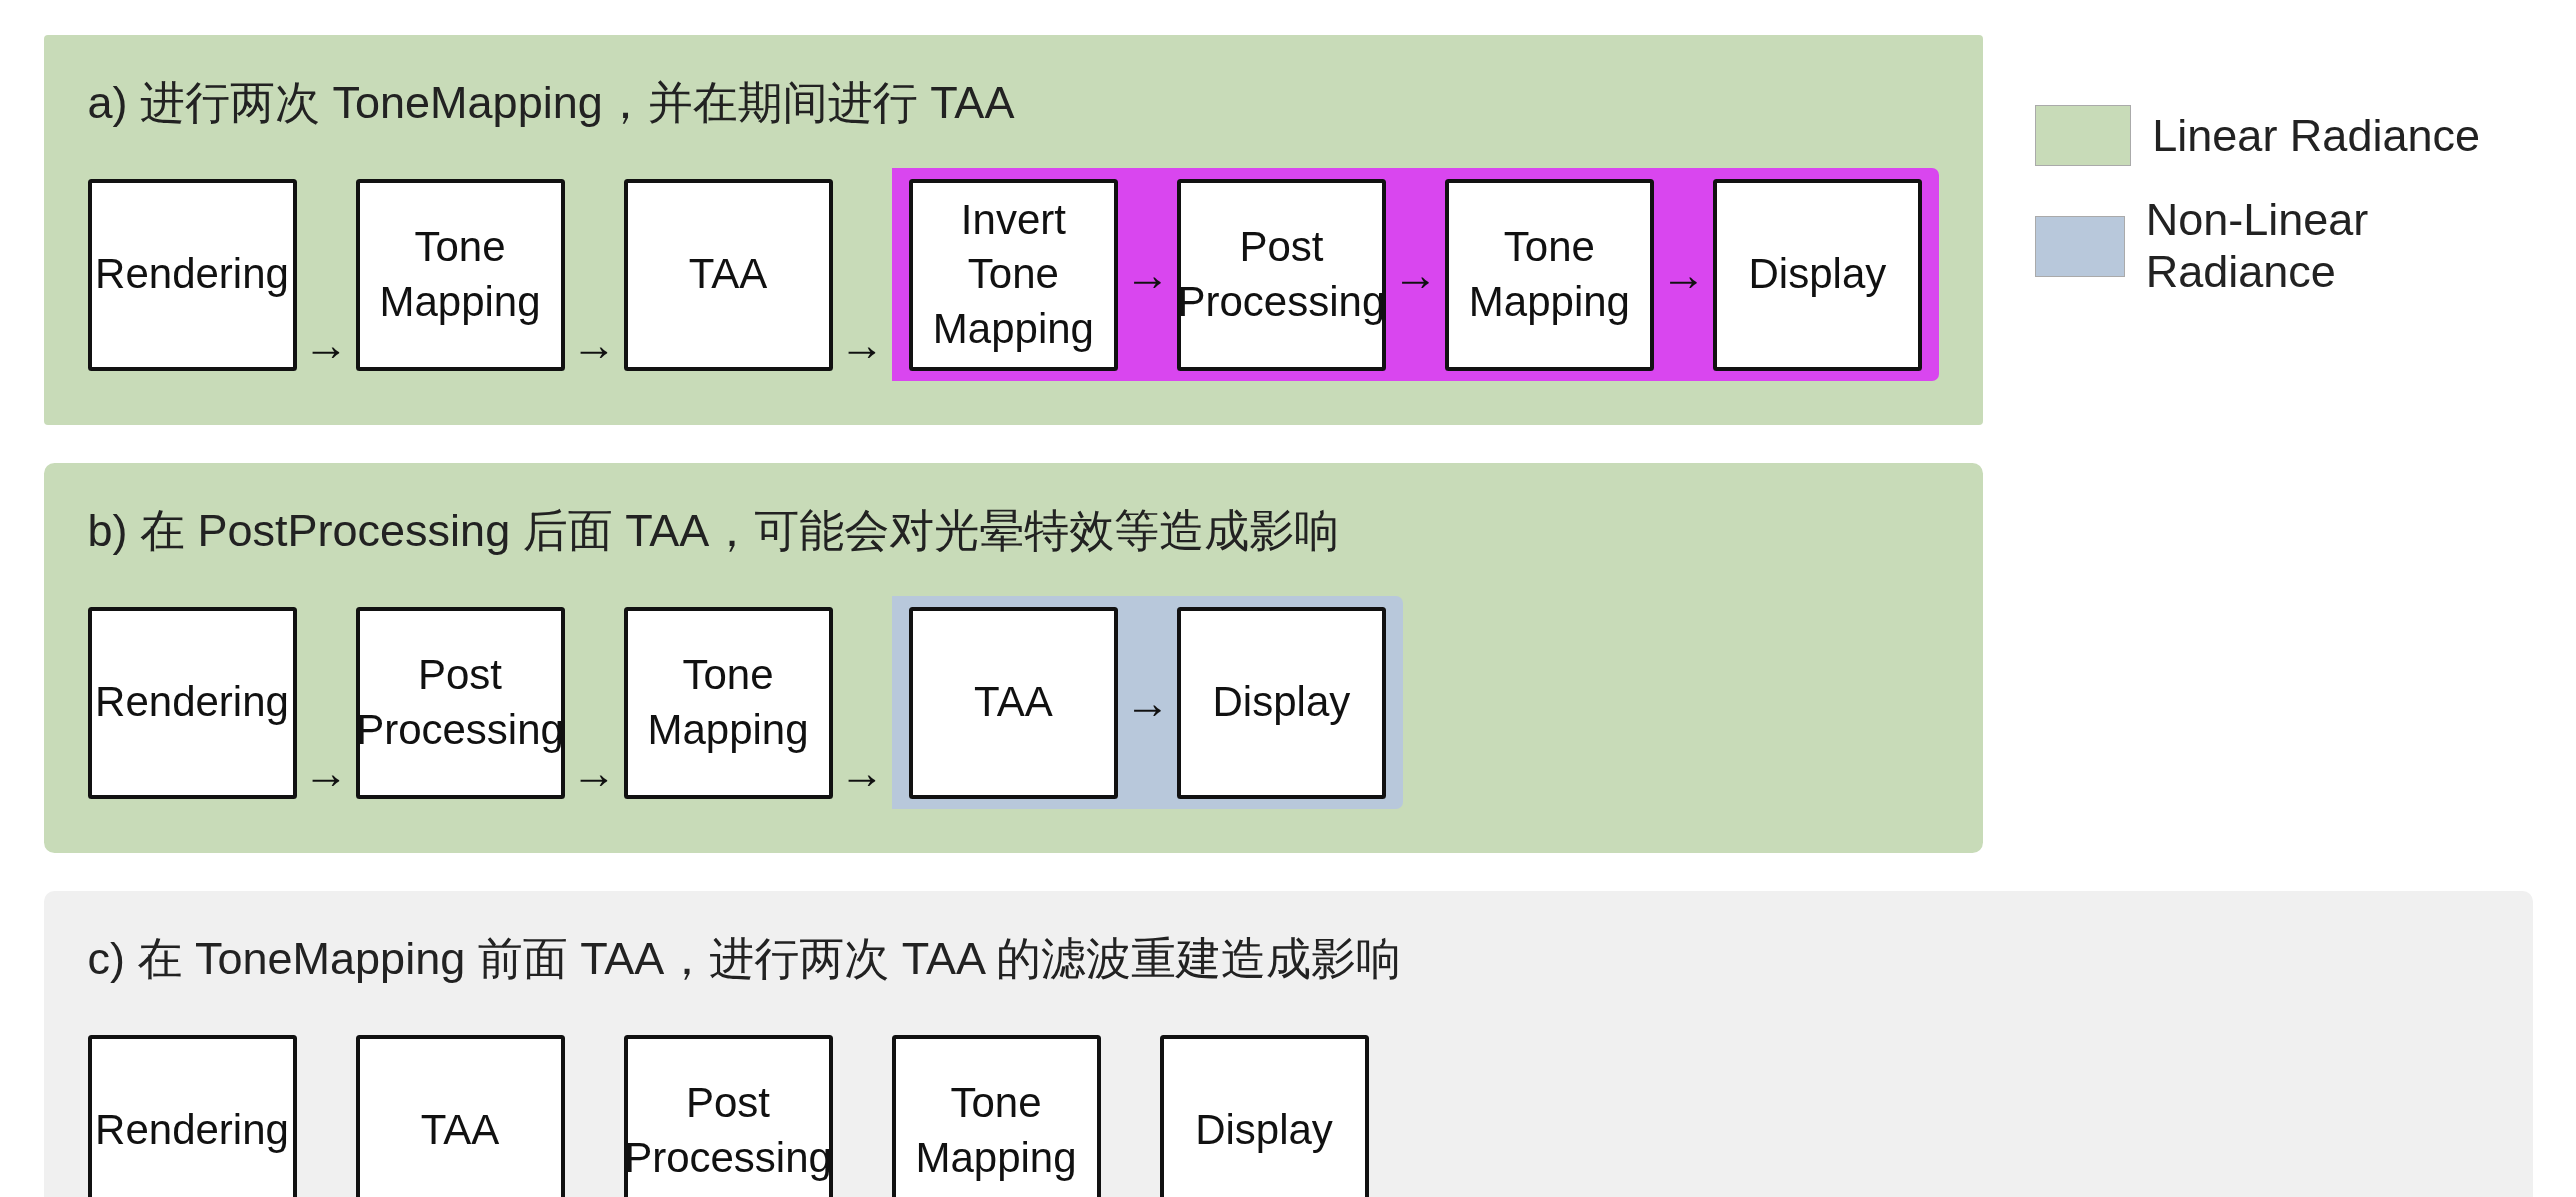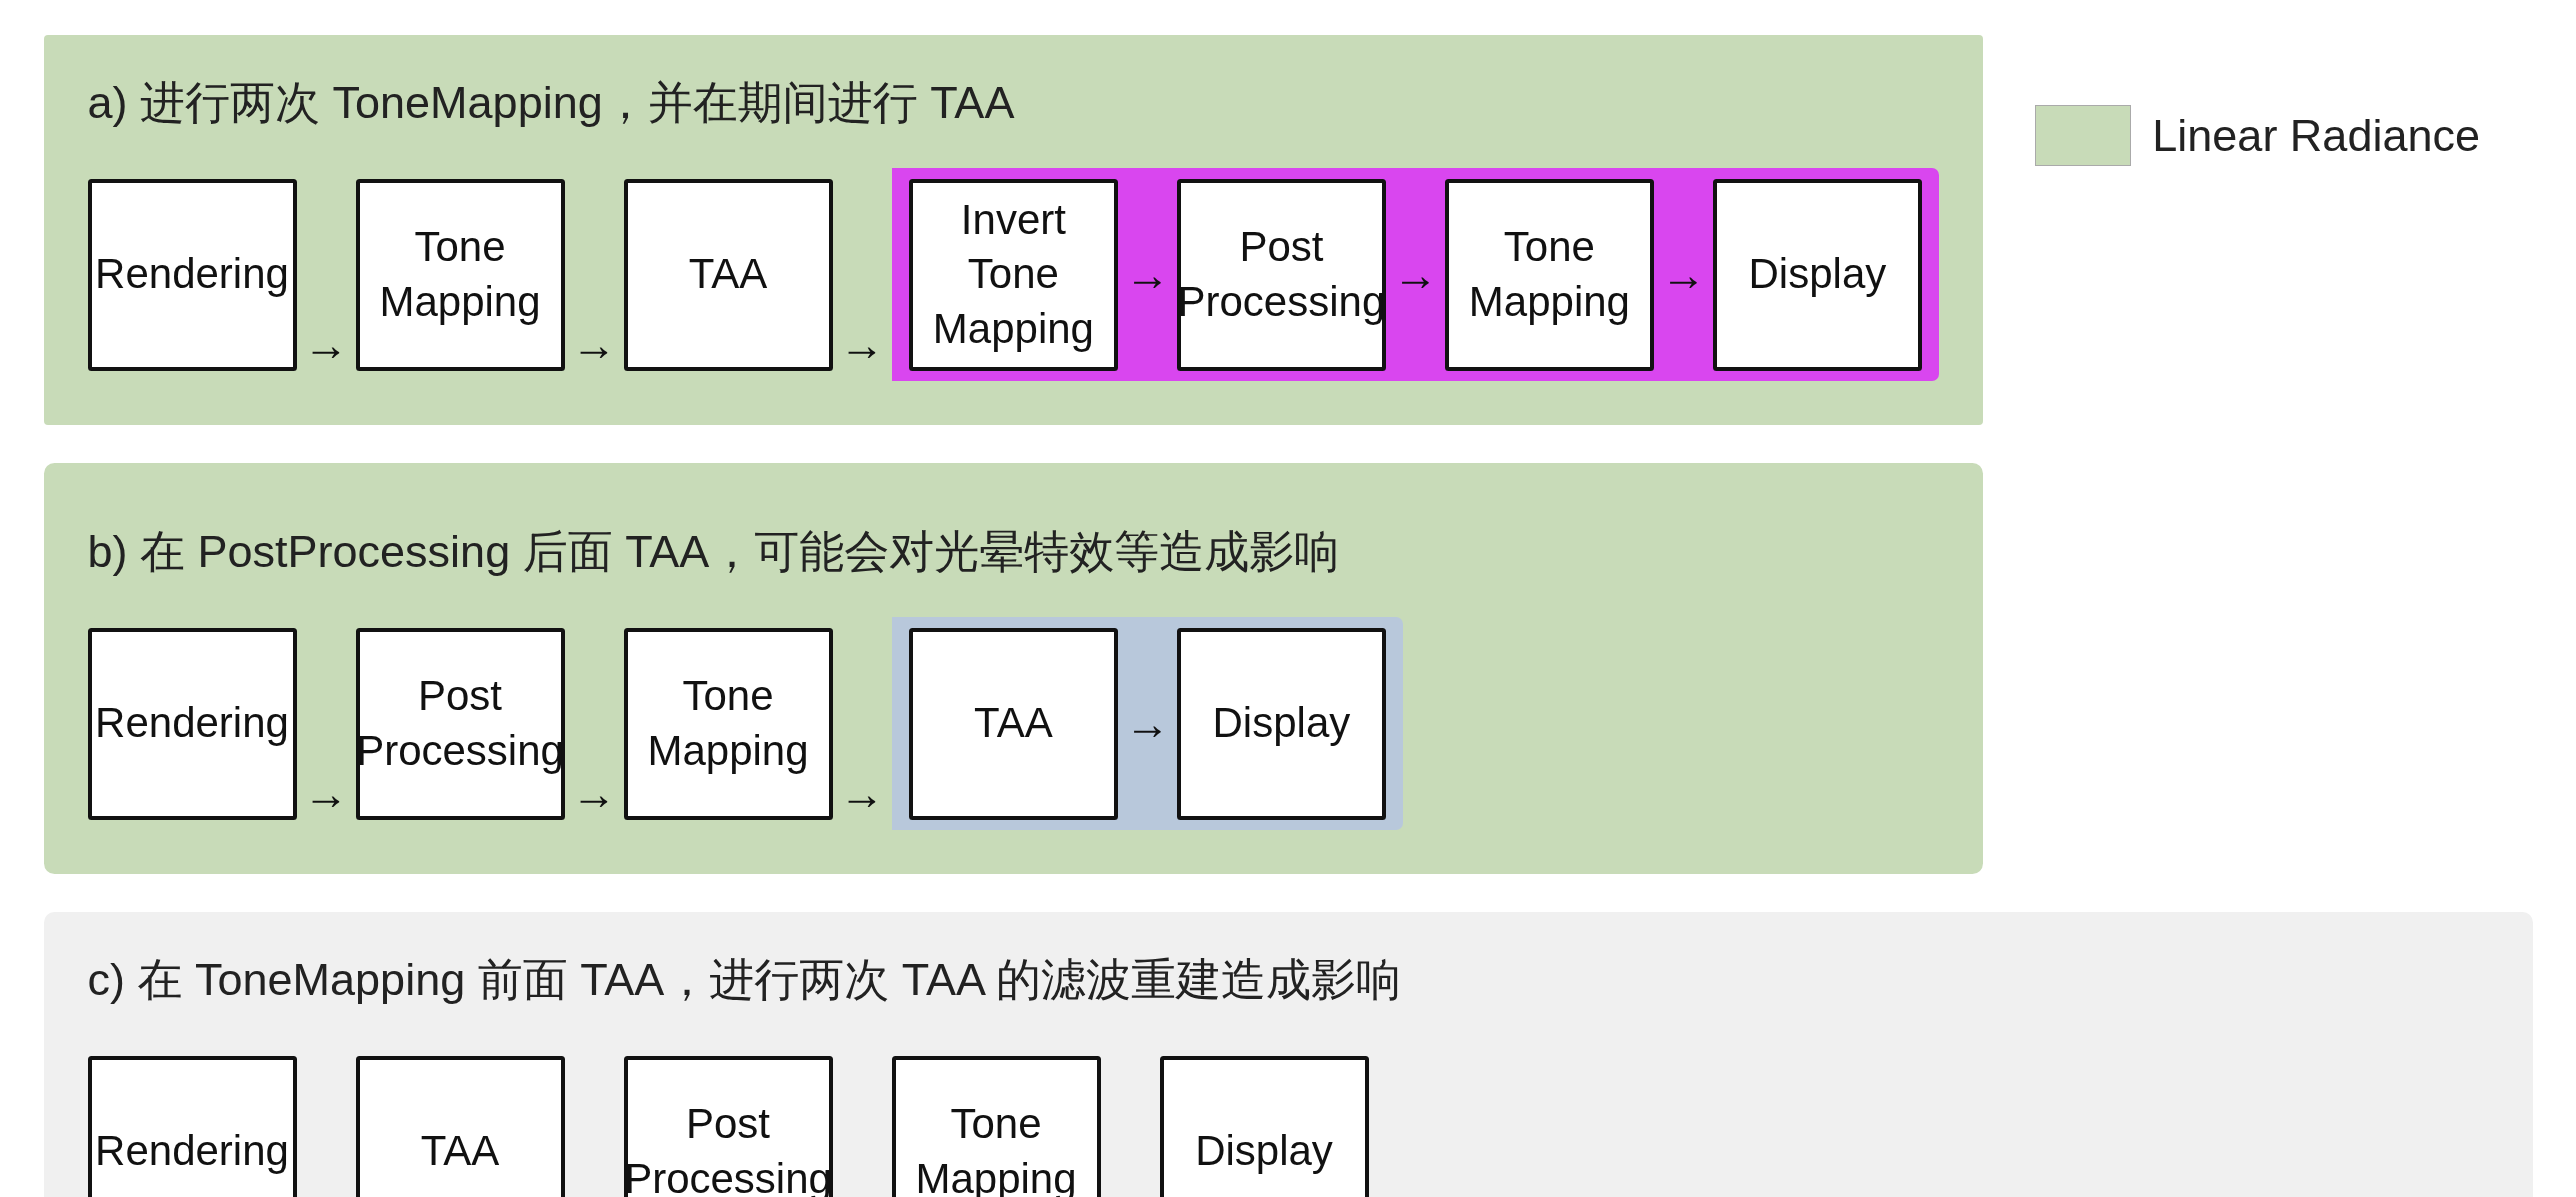--- a/index.html
+++ b/index.html
@@ -63,21 +63,21 @@
     }
 
     
     .full-section-a {
       border-radius: 4px;
       padding: 38px 44px 44px 44px;
       background: #c8dbb8;
     }
     .full-section-b {
       border-radius: 10.5px;
-      padding: 59px 44px 44px 44px;
+      padding: 38px 44px 44px 44px;
       background: #c8dbb8;
     }
     .full-section-c {
       border-radius: 10.5px;
       padding: 38px 44px 44px 44px;
       background: #f0f0f0;
     }
 
     .pipeline-row-a {
       display: flex;
@@ -176,20 +176,24 @@
 
       </div>
 
       <div class="legend-col">
 
         <div class="legend-item">
           <div style="width:96px; height:61px; background:#c8dbb8; border:1.7px solid #aaa;"></div>
           <span style="font-size:45px; color:#222;">Linear Radiance</span>
         </div>
 
+        <div class="legend-item">
+          <div style="width:96px; height:61px; background:#b8c8db; border:1.7px solid #aaa;"></div>
+          <span style="font-size:45px; color:#222;">Non-Linear Radiance</span>
+        </div>
       </div>
 
     </div>
 
     <div class="full-section-c">
       <div class="section-title">c) 在 ToneMapping 前面 TAA，进行两次 TAA 的滤波重建造成影响</div>
 
       <div class="pipeline-row-a">
         <div class="segment-green" style="border-radius:7px; background:#f0f0f0;">
           <div class="pipeline-box">Rendering</div>

